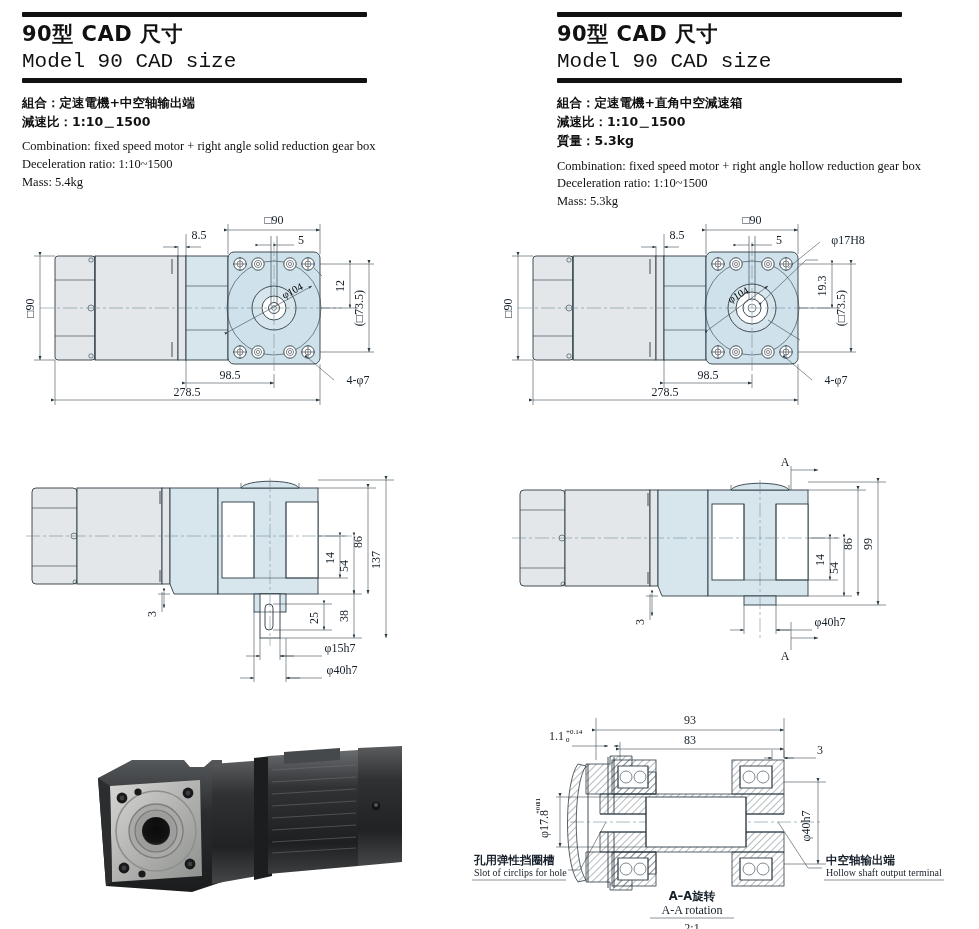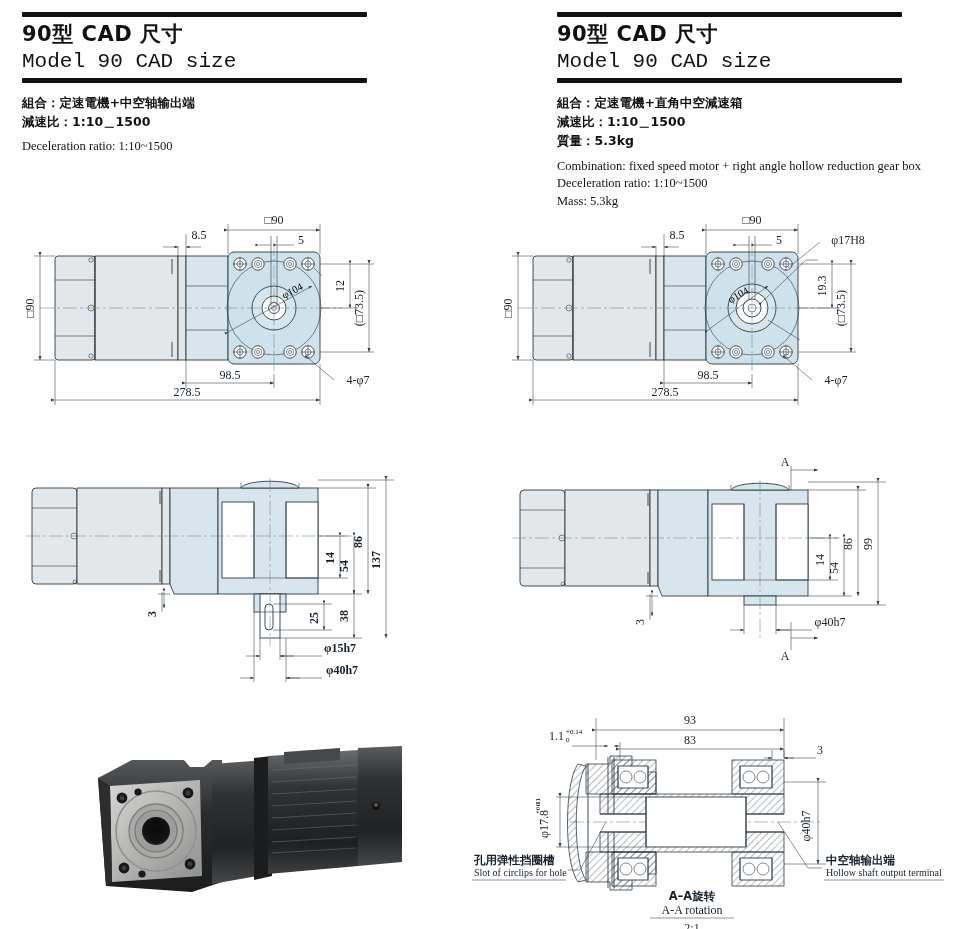--- a/index.html
+++ b/index.html
@@ -82,21 +82,23 @@
   <div class="panel panel-left">
     <div class="rule-top"></div>
     <div class="title-cn">90型 CAD 尺寸</div>
     <div class="title-en">Model 90  CAD size</div>
     <div class="rule-bottom"></div>
     <div class="spec-cn">
       <div>組合：定速電機+中空轴输出端</div>
       <div>減速比：1:10＿1500</div>
     </div>
     <div class="spec-en">
+      <div>Combination: fixed speed motor + right angle solid reduction gear box</div>
       <div>Deceleration ratio: 1:10~1500</div>
+      <div>Mass: 5.4kg</div>
     </div>
   </div>
 
   <div class="panel panel-right">
     <div class="rule-top"></div>
     <div class="title-cn">90型 CAD 尺寸</div>
     <div class="title-en">Model 90  CAD size</div>
     <div class="rule-bottom"></div>
     <div class="spec-cn">
       <div>組合：定速電機+直角中空減速箱</div>
@@ -343,21 +345,21 @@
     <line class="dim" x1="164" y1="181" x2="252" y2="181" marker-start="url(#ar)" marker-end="url(#ar)"></line>
     <text class="t" x="208" y="177" text-anchor="middle">98.5</text>
 
     <line class="dim" x1="33" y1="158" x2="33" y2="203"></line>
     <line class="dim" x1="298" y1="162" x2="298" y2="203"></line>
     <line class="dim" x1="33" y1="198" x2="298" y2="198" marker-start="url(#ar)" marker-end="url(#ar)"></line>
     <text class="t" x="165" y="194" text-anchor="middle">278.5</text>
   </svg>
   </div>
 
-  <div class="dwg" style="left:22px; top:462px;font-weight:bold;">
+  <div class="dwg" style="left:22px; top:462px;">
   <svg width="420" height="220" viewBox="0 0 420 220">
 
     <rect class="fillA" x="10" y="14" width="45" height="96" rx="4"></rect>
     <rect class="fillA" x="55" y="14" width="85" height="96"></rect>
     <line class="ln-t" x1="10" y1="34" x2="55" y2="34"></line>
     <line class="ln-t" x1="10" y1="92" x2="55" y2="92"></line>
     <circle class="ln-t" cx="52" cy="62" r="3" fill="none"></circle>
     <circle class="ln-t" cx="53" cy="108" r="2" fill="none"></circle>
 
     <rect class="fillA" x="140" y="14" width="8" height="96"></rect>

